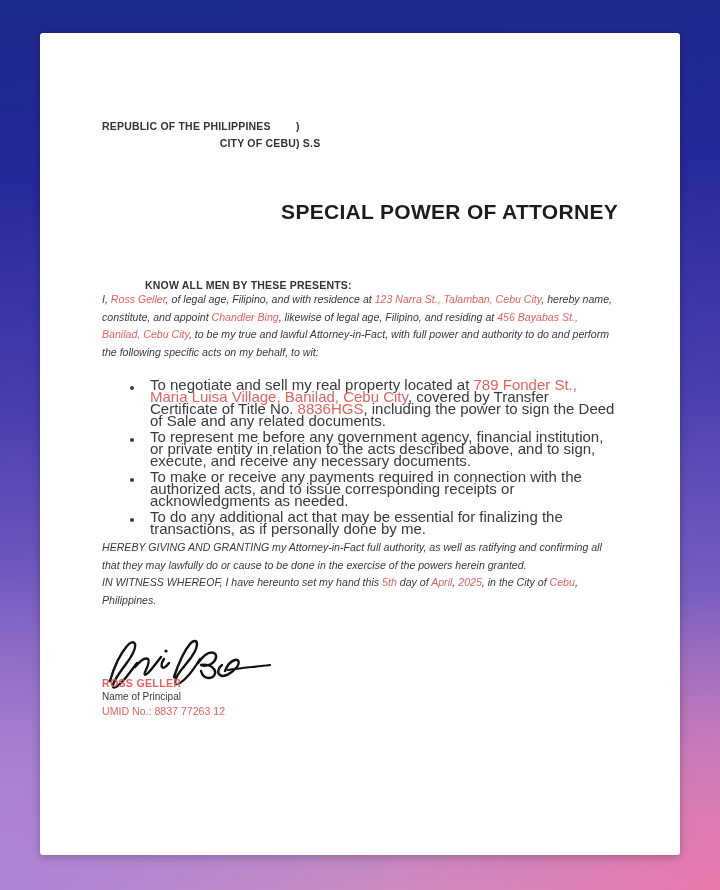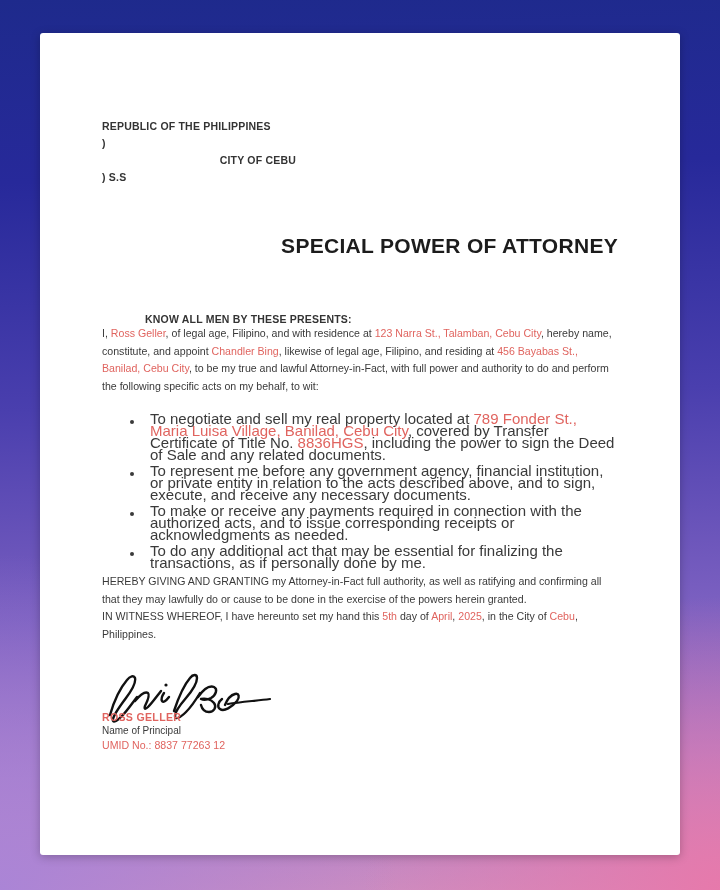--- a/index.html
+++ b/index.html
@@ -42,21 +42,20 @@
   .jurisdiction {
     font-size: 10.5px;
     font-weight: bold;
     letter-spacing: 0.2px;
     line-height: 17px;
     color: #333;
   }
   .jline {
     display: flex;
     white-space: pre;
-    flex-direction: column;
   }
   .jline .jlabel { display: inline-block; }
   .jline .jlabel.w1 { width: 194px; }
   .jline .jlabel.w2 { width: 194px; text-align: right; }
   h1.title {
     font-size: 21px;
     font-weight: bold;
     text-align: right;
     letter-spacing: 0.3px;
     margin: 48px 0 0 0;
@@ -69,20 +68,21 @@
     margin-top: 55px;
     color: #333;
     padding-left: 43px;
   }
   p.body-text {
     font-size: 10.6px;
     line-height: 17.5px;
     margin: 0;
     text-align: left;
     color: #3a3a3a;
+    font-style: italic;
   }
   .para-intro { margin-top: 36px; }
   .para-hereby { margin-top: 44px; }
   .para-witness { margin-top: 45px; }
   .fill {
     color: #e0645f;
   }
   ul.acts {
     margin: 18px 0 0 0;
     padding-left: 38px;

